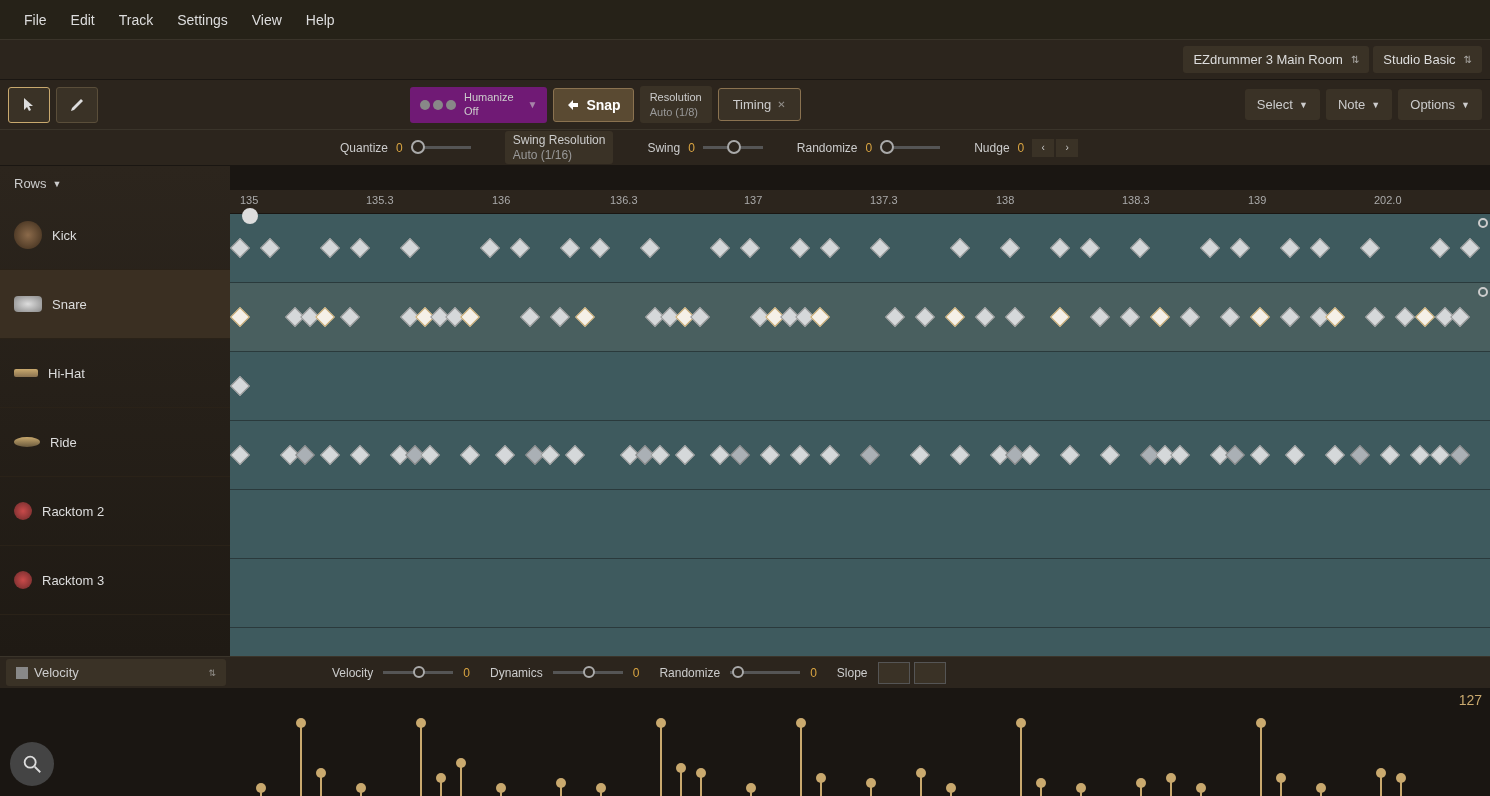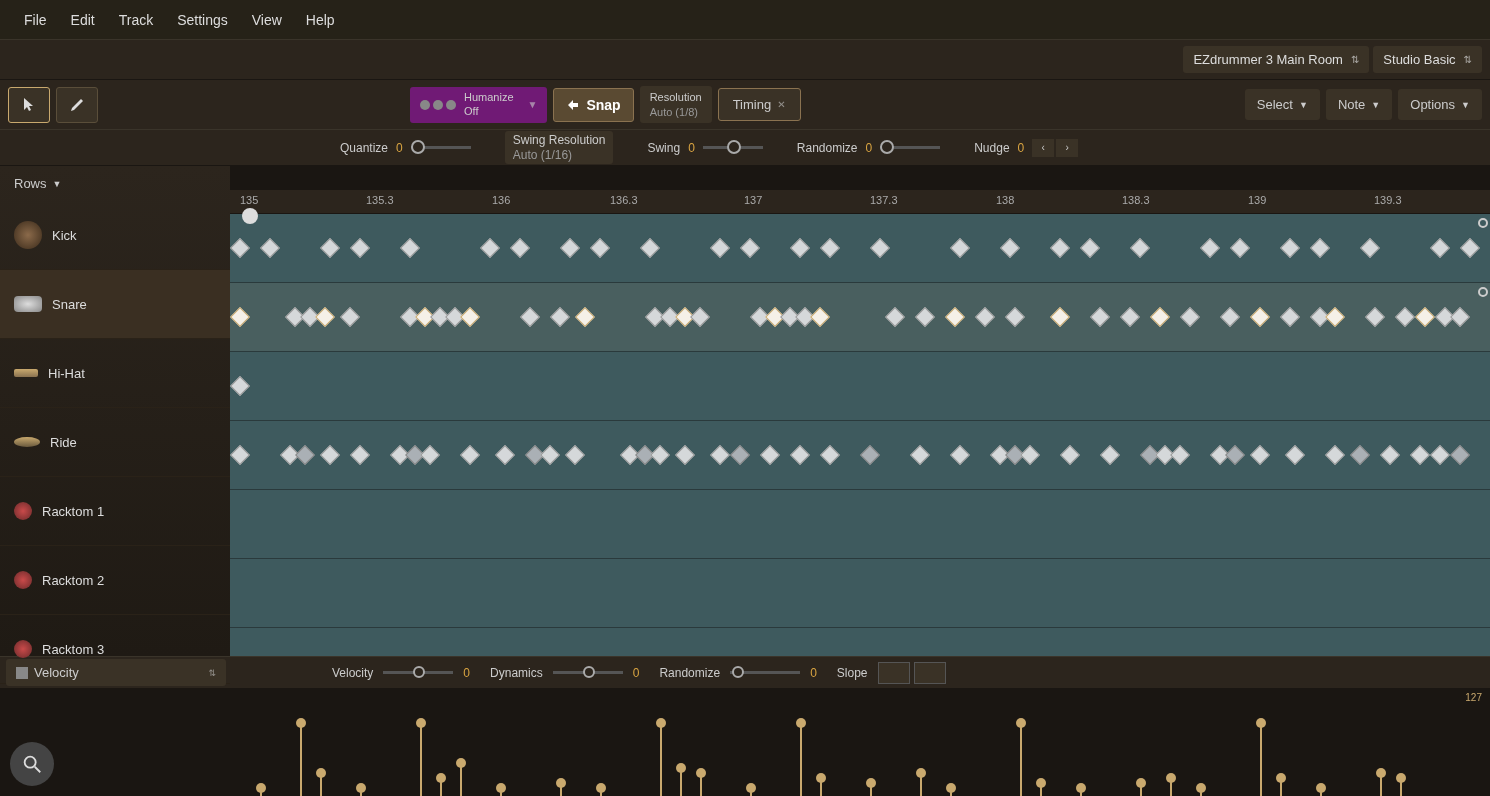--- a/index.html
+++ b/index.html
@@ -78,21 +78,21 @@
 .vel-header { height: 32px; background: #2c251d; display: flex; align-items: center; border-top: 1px solid #3a342a; }
 .vel-dd { width: 220px; background: #3a3226; margin: 2px 6px; padding: 6px 10px; display: flex; align-items: center; justify-content: space-between; font-size: 13px; border-radius: 3px; cursor: pointer; }
 .vel-controls { flex: 1; display: flex; align-items: center; gap: 20px; padding-left: 100px; font-size: 12px; }
 .vel-controls .ctrl { display: flex; align-items: center; gap: 10px; }
 .vel-controls .slider { width: 70px; height: 3px; background: #555; position: relative; }
 .vel-controls .slider .knob { width: 12px; height: 12px; border: 2px solid #aaa; background: #2c251d; border-radius: 50%; position: absolute; top: -5px; left: 30px; }
 .slope-btns { display: flex; gap: 4px; }
 .slope-btns button { width: 32px; height: 22px; background: #3a3226; border: 1px solid #555; cursor: pointer; }
 
 .vel-area { height: 140px; background: #1a1612; position: relative; margin-left: 230px; }
-.vel-label { position: absolute; right: 8px; top: 4px; font-size: 10px; color: #c9a96e; }
+.vel-label { position: absolute; right: 8px; top: 4px; font-size: 14px; color: #c9a96e; }
 .vel-stick { position: absolute; bottom: 10px; width: 2px; background: #c9a96e; }
 .vel-stick .head { width: 10px; height: 10px; background: #c9a96e; border-radius: 50%; position: absolute; top: -5px; left: -4px; }
 
 .zoom-btn { position: absolute; bottom: 10px; left: 10px; width: 44px; height: 44px; background: #444; border-radius: 50%; display: flex; align-items: center; justify-content: center; cursor: pointer; }
 .zoom-btn svg { width: 22px; height: 22px; fill: #ddd; }
 </style>
 </head>
 <body>
 
 <div class="menubar" id="menubar">
@@ -223,24 +223,20 @@
           <div class="drum-icon snare"></div>
           <span class="drum-label">Snare</span>
         </div>
         <div class="drum-row">
           <div class="drum-icon hihat"></div>
           <span class="drum-label">Hi-Hat</span>
         </div>
         <div class="drum-row">
           <div class="drum-icon ride"></div>
           <span class="drum-label">Ride</span>
-        </div>
-        <div class="drum-row">
-          <div class="drum-icon tom"></div>
-          <span class="drum-label">Racktom 1</span>
         </div>
         <div class="drum-row">
           <div class="drum-icon tom"></div>
           <span class="drum-label">Racktom 2</span>
         </div>
         <div class="drum-row">
           <div class="drum-icon tom"></div>
           <span class="drum-label">Racktom 3</span>
         </div>
       </div>
@@ -249,21 +245,21 @@
     <div class="ruler" id="ruler">
         <span class="tick" style="left: 10px;">135</span>
         <span class="tick" style="left: 136px;">135.3</span>
         <span class="tick" style="left: 262px;">136</span>
         <span class="tick" style="left: 380px;">136.3</span>
         <span class="tick" style="left: 514px;">137</span>
         <span class="tick" style="left: 640px;">137.3</span>
         <span class="tick" style="left: 766px;">138</span>
         <span class="tick" style="left: 892px;">138.3</span>
         <span class="tick" style="left: 1018px;">139</span>
-        <span class="tick" style="left: 1144px;">139.3</span>
+        <span class="tick" style="left: 1144px;">202.0</span>
       </div>
     <div class="playhead"></div>
     <div id="lanes">
         <div class="lane">
           <div class="scroll-marker"></div>
           <div class="note n1" style="left: 10px;"></div>
           <div class="note n1" style="left: 40px;"></div>
           <div class="note n1" style="left: 100px;"></div>
           <div class="note n1" style="left: 130px;"></div>
           <div class="note n1" style="left: 180px;"></div>

